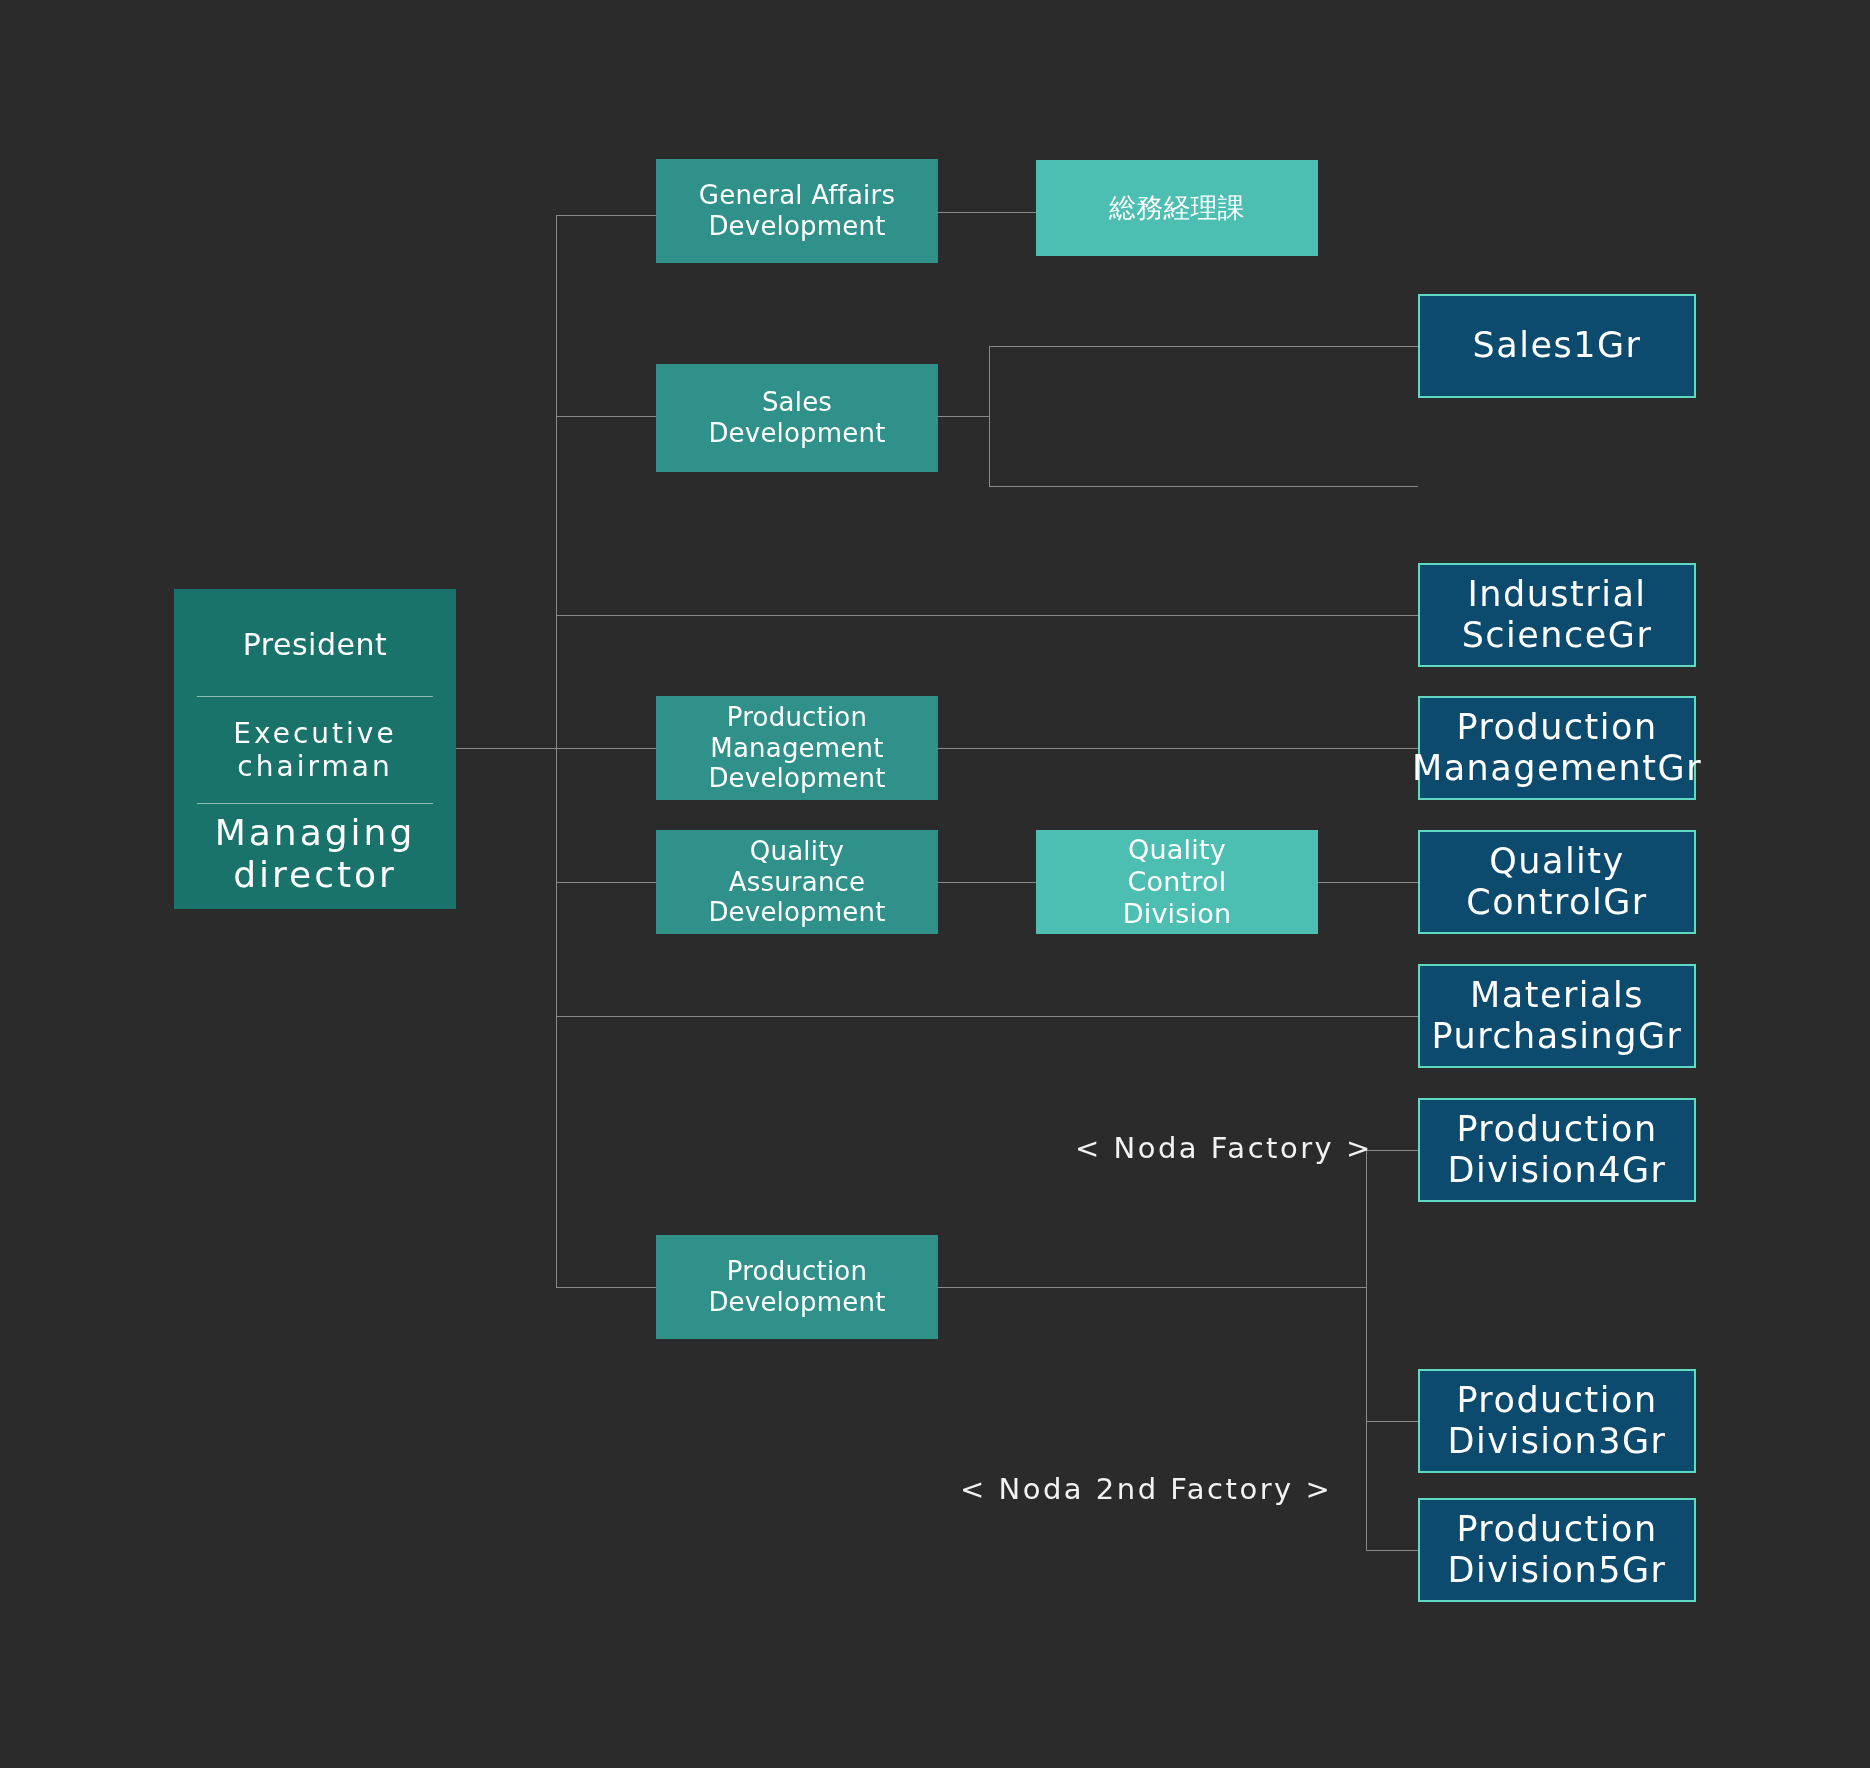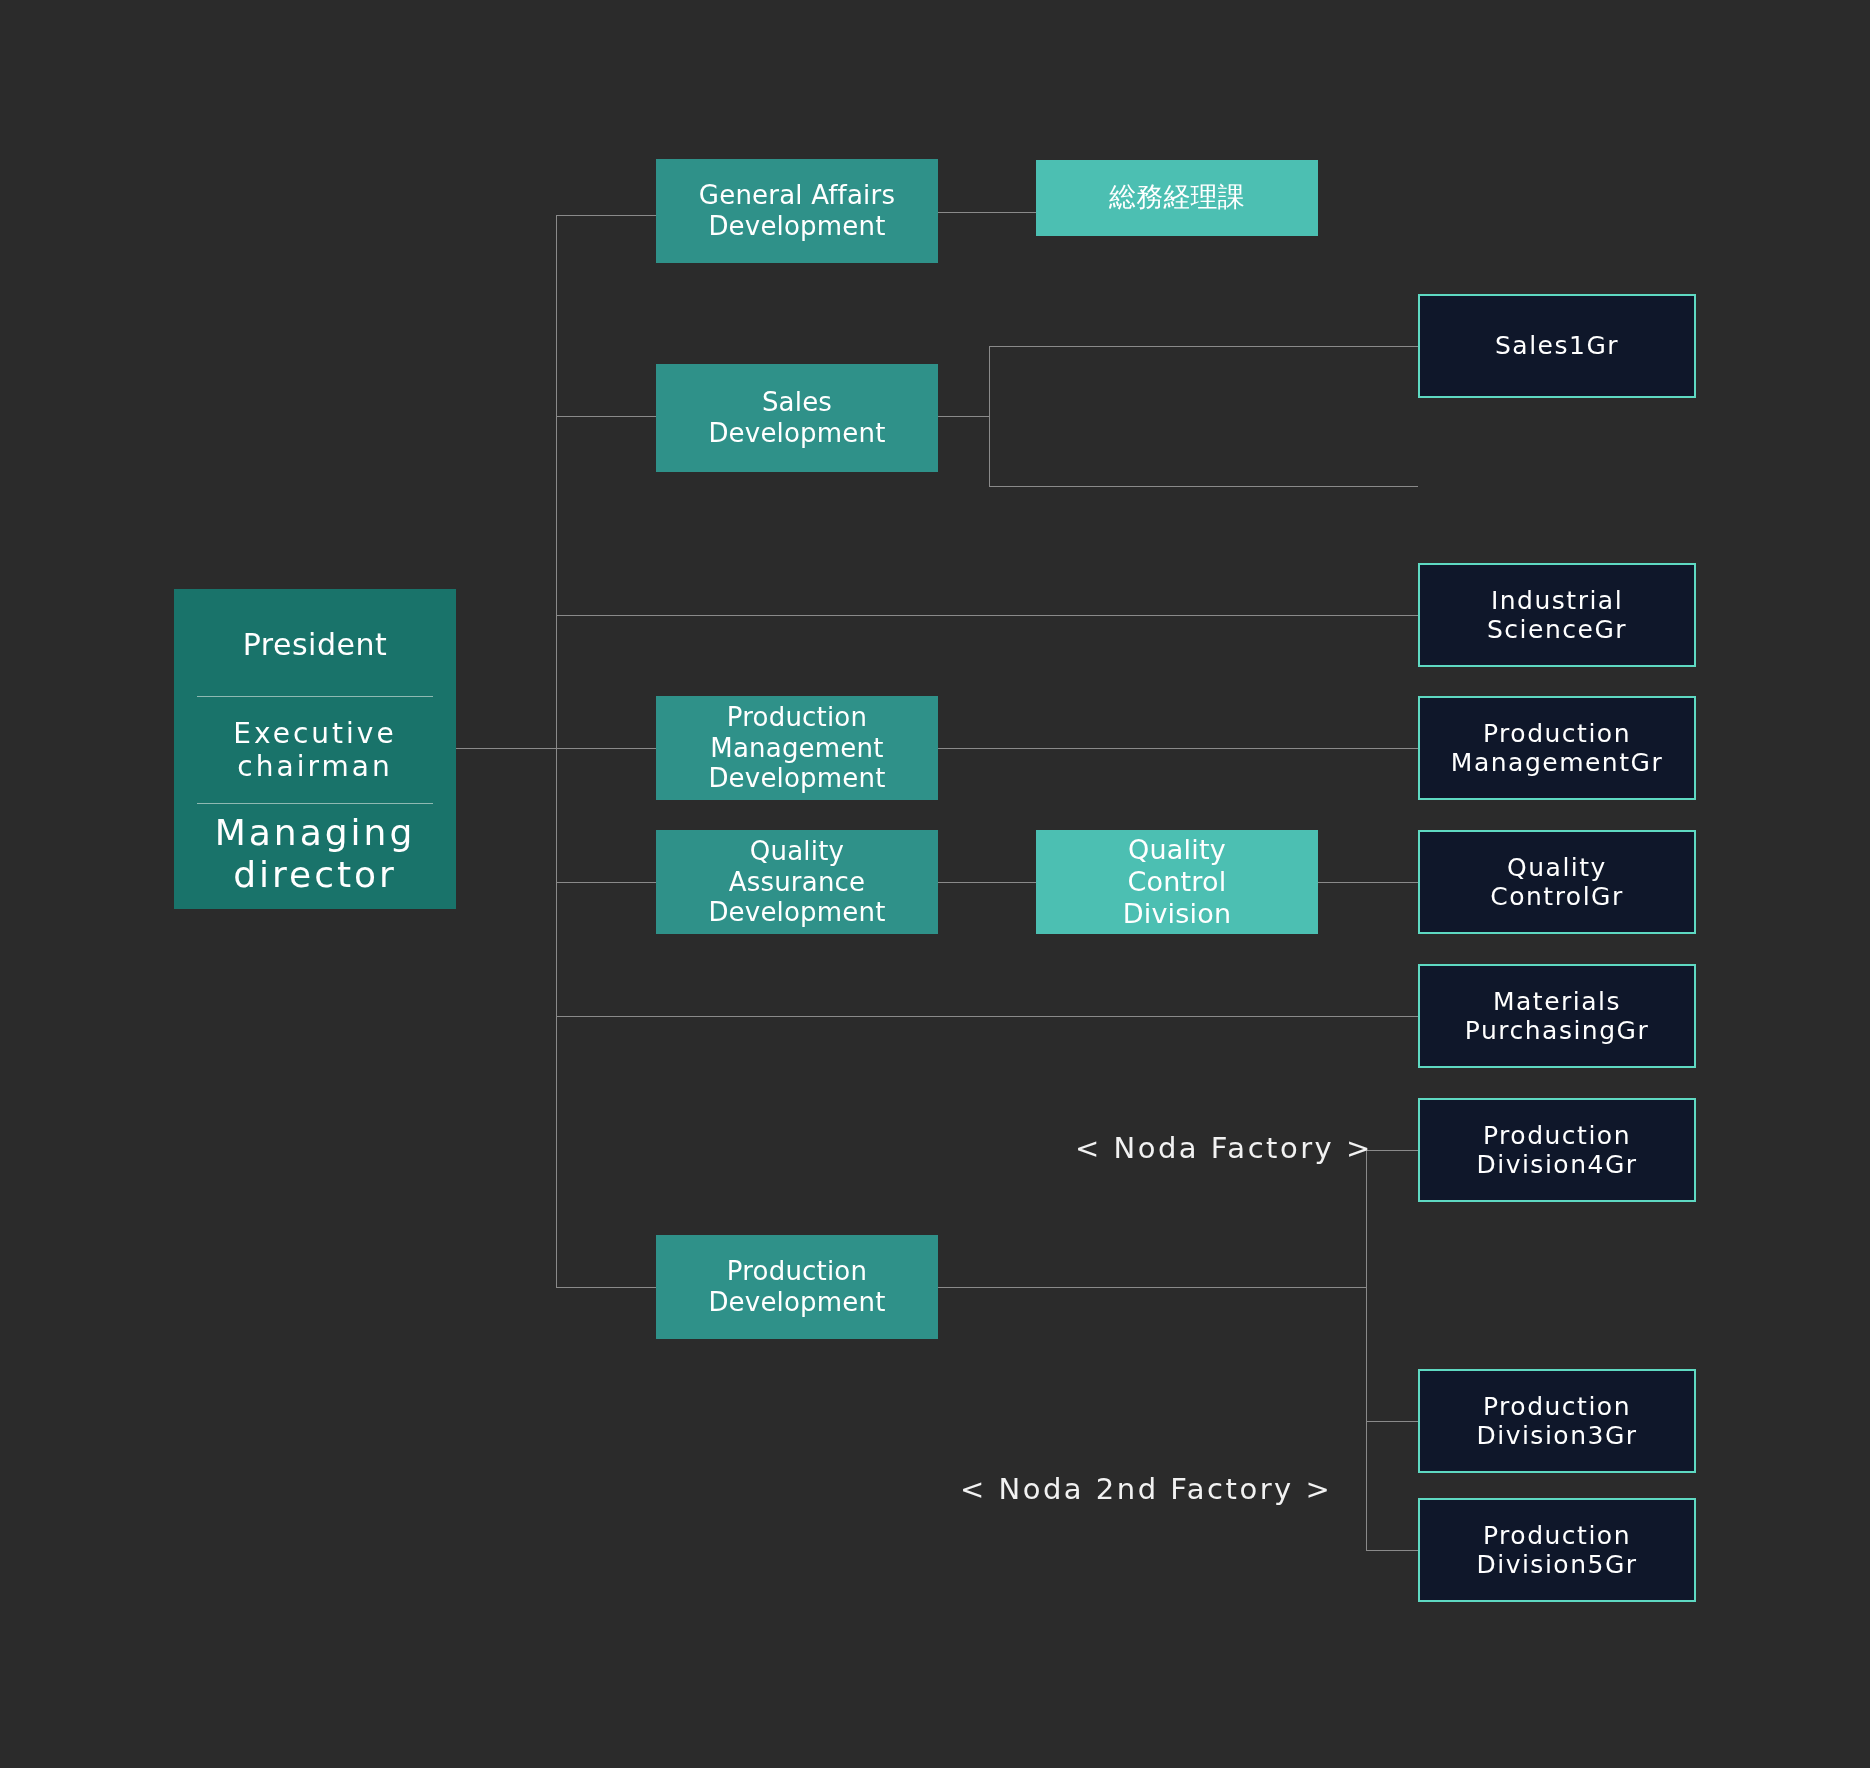--- a/index.html
+++ b/index.html
@@ -61,23 +61,23 @@
     letter-spacing:.2px;
   }
   
   .division{
     background:#4cbfb2;
     font-size:27px;
     letter-spacing:.2px;
   }
   
   .group{
-    background:#0f172a;
+    background:#0c4a6e;
     border:2px solid #5ed9c2;
-    font-size:25px;
+    font-size:35px;
     letter-spacing:1.5px;
   }
 
   
   .factory-label{
     position:absolute;
     color:#f2f2f2;
     font-size:29px;
     letter-spacing:2.5px;
     white-space:nowrap;
@@ -179,21 +179,21 @@
     </span>
   </div>
 
   <div class="node dept" style="left:656px;top:1235px;width:282px;height:104px;">
     <span>
       <span>Production</span><br>
       <span>Development</span>
     </span>
   </div>
 
-  <div class="node division" style="left:1036px;top:160px;width:282px;height:76px;font-family:Liberation Serif, serif;">
+  <div class="node division" style="left:1036px;top:160px;width:282px;height:96px;">
     <span>総務経理課</span>
   </div>
 
   <div class="node division" style="left:1036px;top:830px;width:282px;height:104px;">
     <span>
       <span>Quality</span><br>
       <span>Control</span><br>
       <span>Division</span>
     </span>
   </div>

